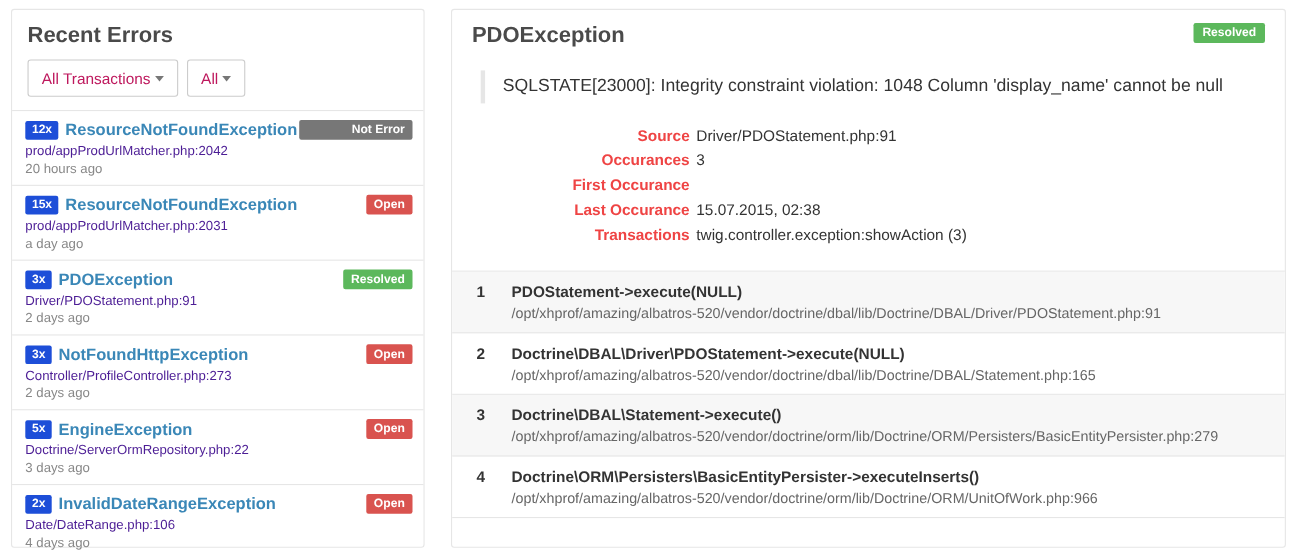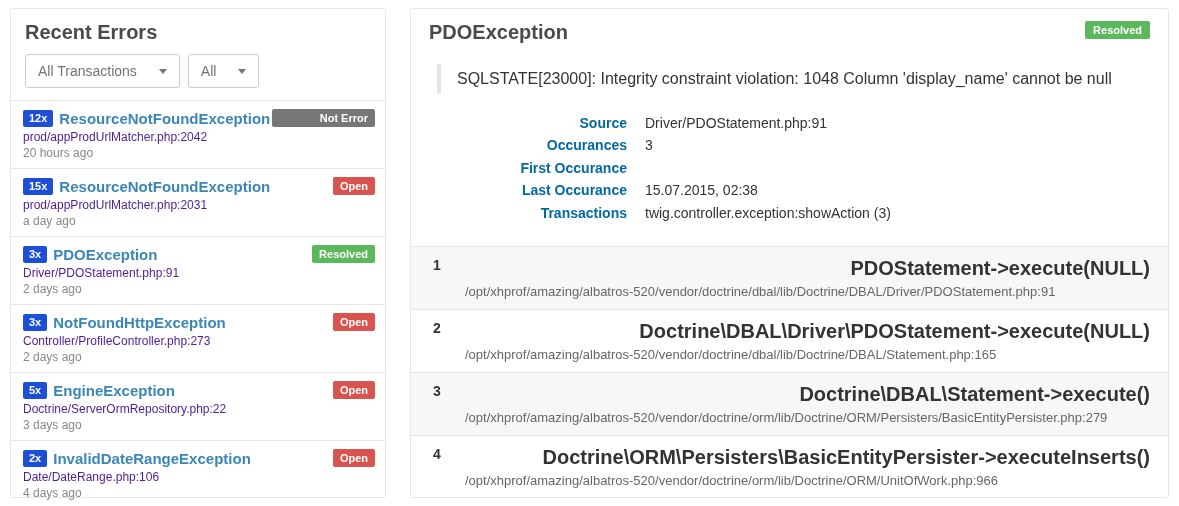--- a/index.html
+++ b/index.html
@@ -4,48 +4,48 @@
 <style>
   * { box-sizing: border-box; margin: 0; padding: 0; }
   html, body { font-family: "Segoe UI", "Helvetica Neue", Arial, sans-serif; font-size: 14px; color: #333; background: #fff; }
   body { width: 1179px; height: 506px; overflow: hidden; display: flex; gap: 24px; padding: 8px 10px; }
   .panel { background: #fff; border: 1px solid #e6e6e6; border-radius: 3px; }
   .sidebar { width: 376px; flex: 0 0 376px; }
   .main { flex: 1; display: flex; flex-direction: column; }
   .sidebar-header { padding: 12px 14px 10px; }
   .sidebar-title { font-size: 20px; font-weight: 600; color: #4a4a4a; }
   .filter-row { padding: 0 14px 12px; display: flex; gap: 8px; }
-  .btn { display: inline-flex; align-items: center; gap: 20px; background: #fff; border: 1px solid #ccc; border-radius: 3px; padding: 8px 12px; font-size: 14px; color: #737373; cursor: pointer; }
+  .btn { display: inline-flex; align-items: center; gap: 2px; background: #fff; border: 1px solid #ccc; border-radius: 3px; padding: 8px 12px; font-size: 14px; color: #be185d; cursor: pointer; }
   .caret { display: inline-block; width: 0; height: 0; border-left: 4px solid transparent; border-right: 4px solid transparent; border-top: 5px solid #777; margin-left: 2px; }
   .error-list { border-top: 1px solid #e6e6e6; }
   .error-item { padding: 9px 12px 8px; border-bottom: 1px solid #e6e6e6; position: relative; cursor: pointer; }
   .error-item:last-child { border-bottom: none; }
   .error-top { display: flex; align-items: center; gap: 6px; }
   .count-badge { background: #1d4ed8; color: #fff; font-size: 11px; font-weight: 600; padding: 3px 6px; border-radius: 2px; line-height: 1; }
   .error-name { color: #3a87b7; font-size: 15px; font-weight: 700; }
   .status-badge { position: absolute; top: 8px; right: 10px; font-size: 11px; font-weight: 600; padding: 3px 7px; border-radius: 2px; color: #fff; }
   .status-open { background: #d9534f; }
   .status-resolved { background: #5cb85c; }
   .status-noterror { background: #777; padding-left: 48px; }
   .error-file { color: #4c1d95; font-size: 12px; margin-top: 3px; }
   .error-time { color: #888; font-size: 12px; margin-top: 2px; }
   .main-header { padding: 12px 18px 0; display: flex; justify-content: space-between; align-items: flex-start; }
   .main-title { font-size: 20px; font-weight: 600; color: #4a4a4a; }
   .main-status { font-size: 11px; font-weight: 600; padding: 3px 8px; border-radius: 2px; color: #fff; background: #5cb85c; }
   .error-msg-box { margin: 20px 26px 18px; border-left: 4px solid #e6e6e6; padding: 6px 0 6px 16px; font-size: 16px; color: #333; }
   .meta-table { margin: 0 26px 22px; }
   .meta-row { display: flex; font-size: 14px; line-height: 1.6; }
-  .meta-label { width: 190px; text-align: right; font-weight: 700; color: #0369a1; margin-right: 18px; }
+  .meta-label { width: 190px; text-align: right; font-weight: 700; color: #ef4444; margin-right: 6px; }
   .meta-value { color: #333; }
   .trace-list { border-top: 1px solid #e6e6e6; flex: 1; overflow: hidden; }
   .trace-row { display: flex; border-bottom: 1px solid #e6e6e6; padding: 10px 18px; gap: 20px; }
   .trace-row.alt { background: #f7f7f7; }
   .trace-num { width: 16px; font-weight: 700; color: #333; font-size: 14px; flex-shrink: 0; text-align: center; }
   .trace-body { flex: 1; }
-  .trace-call { font-weight: 700; font-size: 20px; color: #333; text-align: right; }
+  .trace-call { font-weight: 700; font-size: 14px; color: #333; }
   .trace-path { font-size: 13px; color: #666; margin-top: 4px; }
 </style>
 </head>
 <body>
 
 <aside class="panel sidebar">
   <div class="sidebar-header">
     <h2 class="sidebar-title">Recent Errors</h2>
   </div>
   <div class="filter-row">

